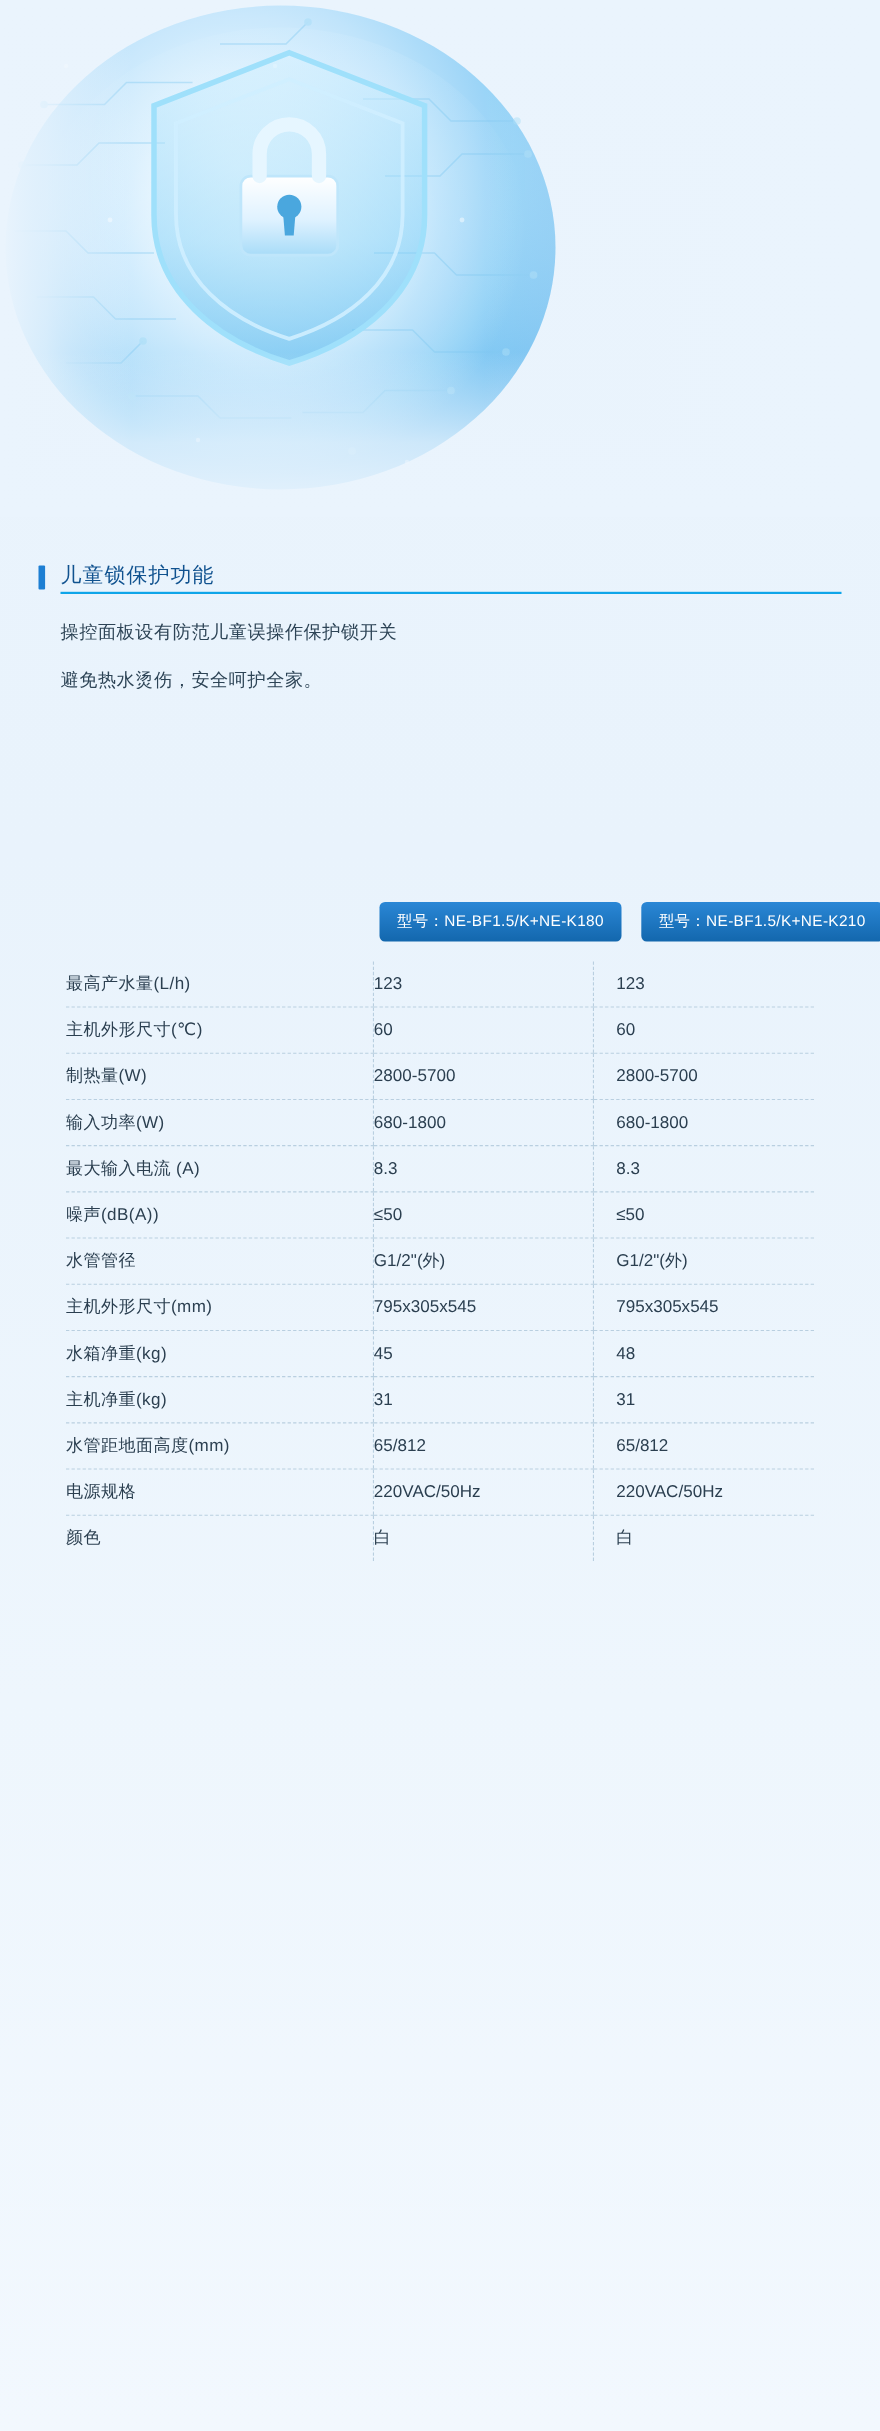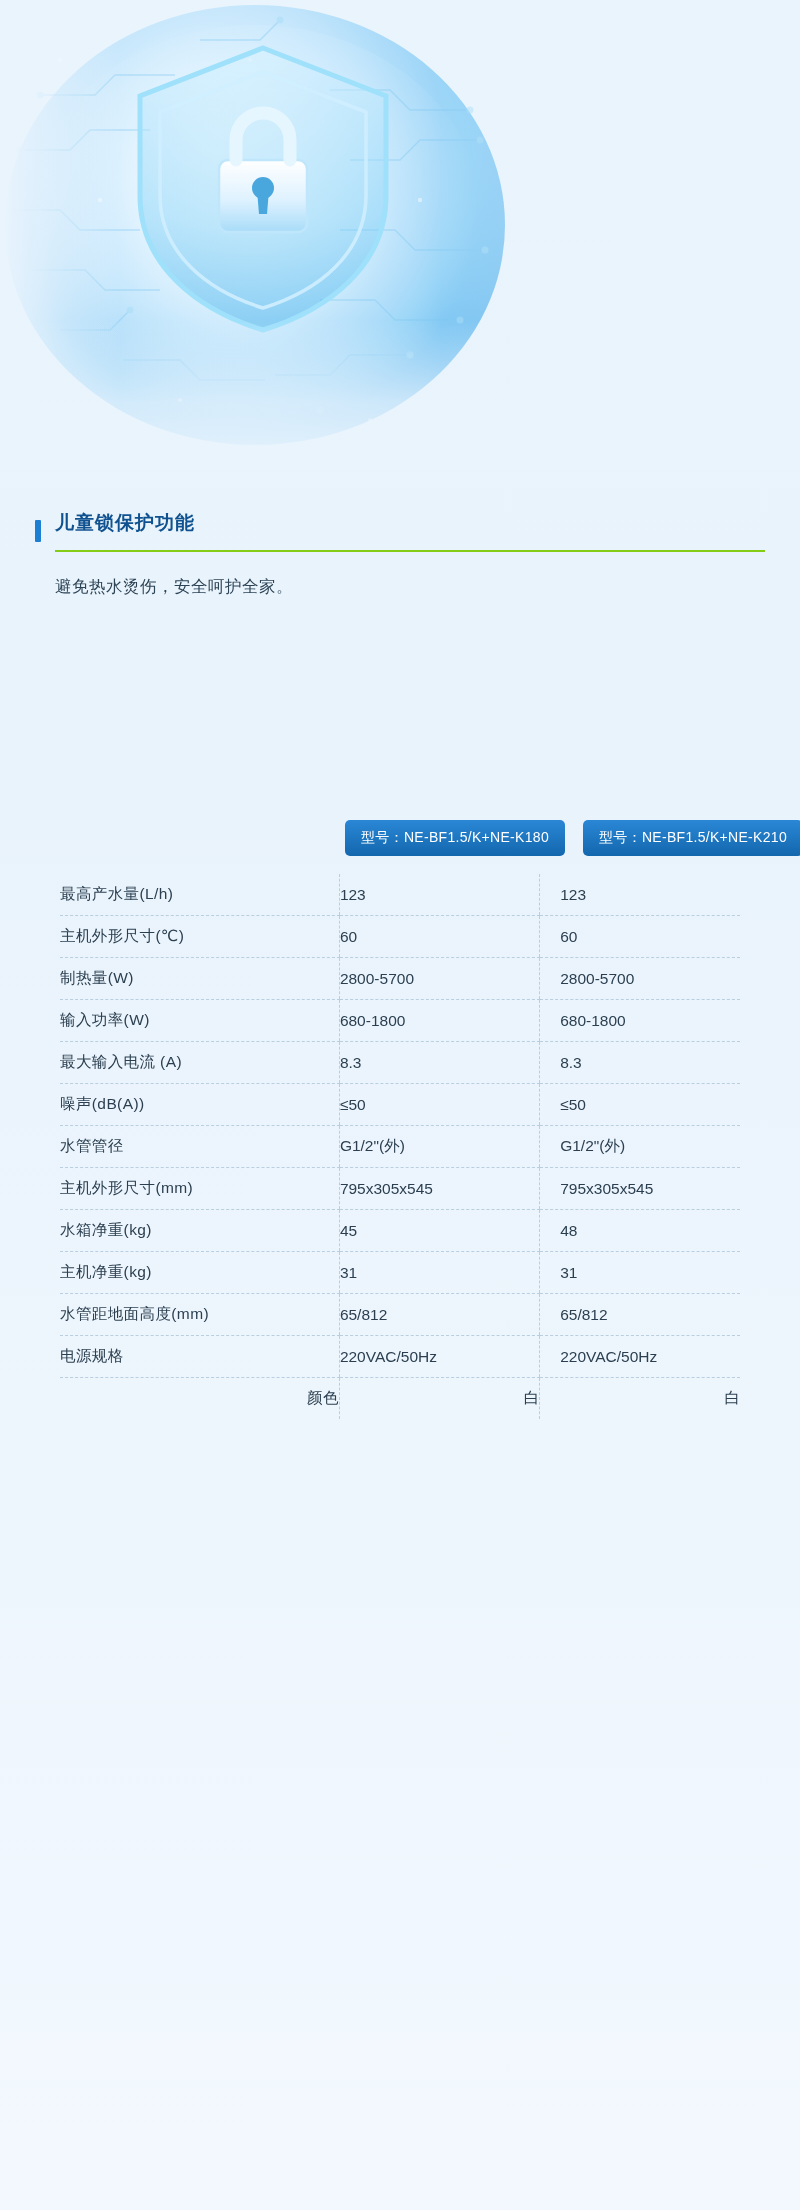--- a/index.html
+++ b/index.html
@@ -89,25 +89,25 @@
     gap: 14px;
   }
   .title-bar {
     width: 6px;
     height: 22px;
     background: #1d7fd3;
     border-radius: 1px;
   }
   .section-title {
     font-size: 19px;
-    font-weight: bold;
+    font-weight: normal;
     color: #10528f;
     letter-spacing: 1px;
-    padding-bottom: 14px;
-    border-bottom: 2px solid #84cc16;
+    padding-bottom: 2px;
+    border-bottom: 2px solid #0ea5e9;
     flex: 1;
   }
   .section-body {
     margin-top: 24px;
     padding-left: 20px;
   }
   .section-body p {
     margin: 0 0 22px 0;
     font-size: 16.5px;
     color: #2d4456;
@@ -142,21 +142,21 @@
     border-collapse: collapse;
     margin-top: 18px;
   }
   table.spec td {
     padding: 10px 0 10px 0;
     font-size: 15.5px;
     color: #2b3f50;
     border-bottom: 1px dashed #b9cfe0;
     vertical-align: middle;
   }
-  table.spec tr:last-child td { border-bottom: none; text-align: right; }
+  table.spec tr:last-child td { border-bottom: none; }
   td.spec-label {
     width: 265px;
     color: #233747;
     letter-spacing: 0.4px;
     padding-left: 5px;
   }
   td.spec-val {
     width: 190px;
     padding-left: 20px;
     color: #2b3f50;
@@ -246,20 +246,21 @@
   <div class="hero-fade-right"></div>
   <div class="hero-fade-bottom"></div>
 </div>
 
 <div class="section-head">
   <div class="section-title-row">
     <span class="title-bar"></span>
     <span class="section-title">儿童锁保护功能</span>
   </div>
   <div class="section-body">
+    <p>操控面板设有防范儿童误操作保护锁开关</p>
     <p>避免热水烫伤，安全呵护全家。</p>
   </div>
 </div>
 
 <div class="spec-wrap">
   <div class="model-header-row">
     <div class="model-chip">
       <span>型号：</span><span>NE-BF1.5/K+NE-K180</span>
     </div>
     <div class="model-chip">

